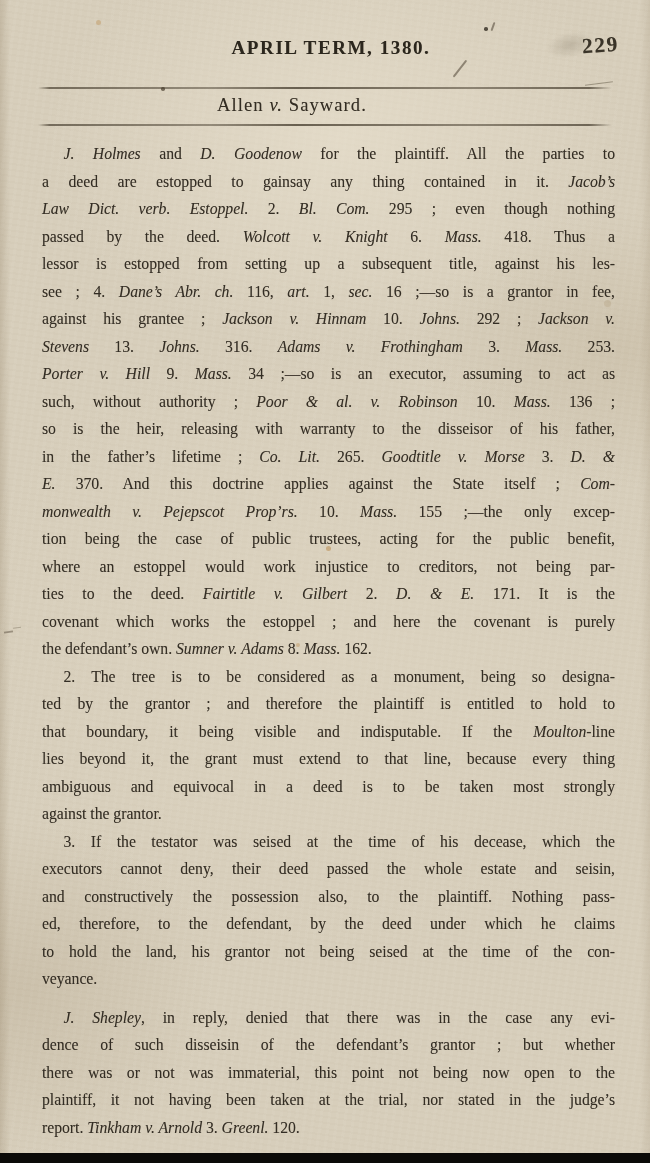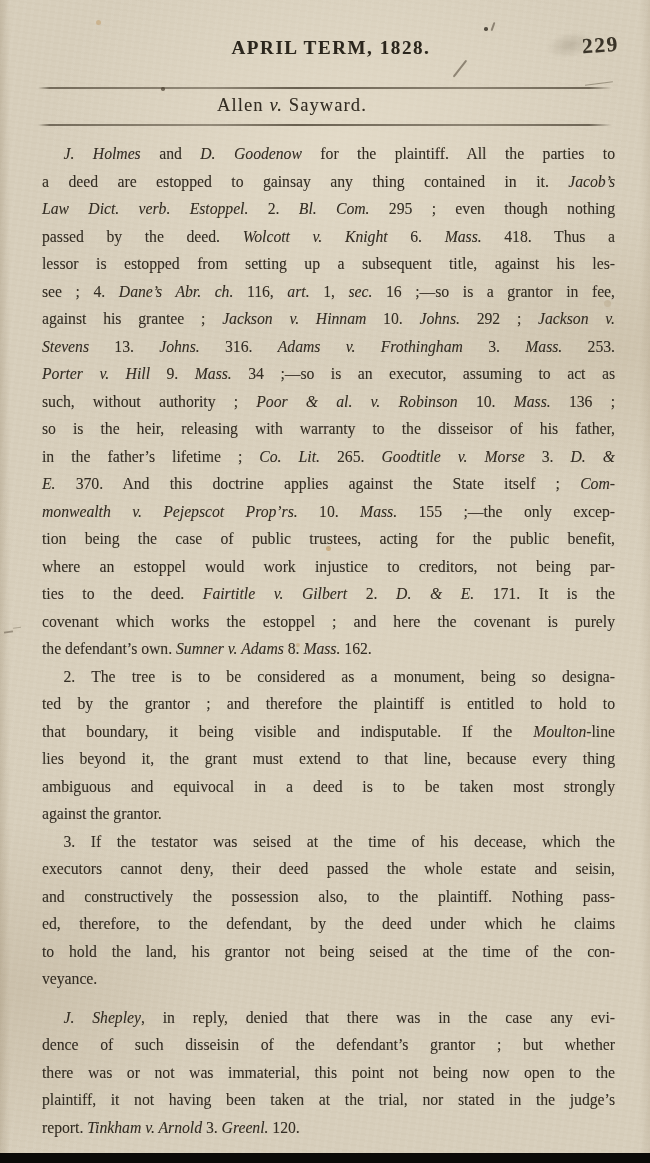--- a/index.html
+++ b/index.html
@@ -90,21 +90,21 @@
   .bottom-bar{
     position:absolute;left:0;bottom:0;width:650px;height:10px;
     background:var(--edge-bar,#0b0a08);
   }
 </style>
 </head>
 <body>
 
 <div id="page">
   <div class="header">
-    <span>APRIL TERM, 1828.</span>
+    <span>APRIL TERM, 1380.</span>
   </div>
   <div class="pagenum">229</div>
 
   <div class="smudge"></div>
   <div class="penmark s1"></div>
   <div class="penmark s2"></div>
   <div class="penmark dot"></div>
   <div class="rule-tail"></div>
 
   <div class="rule top"></div>

